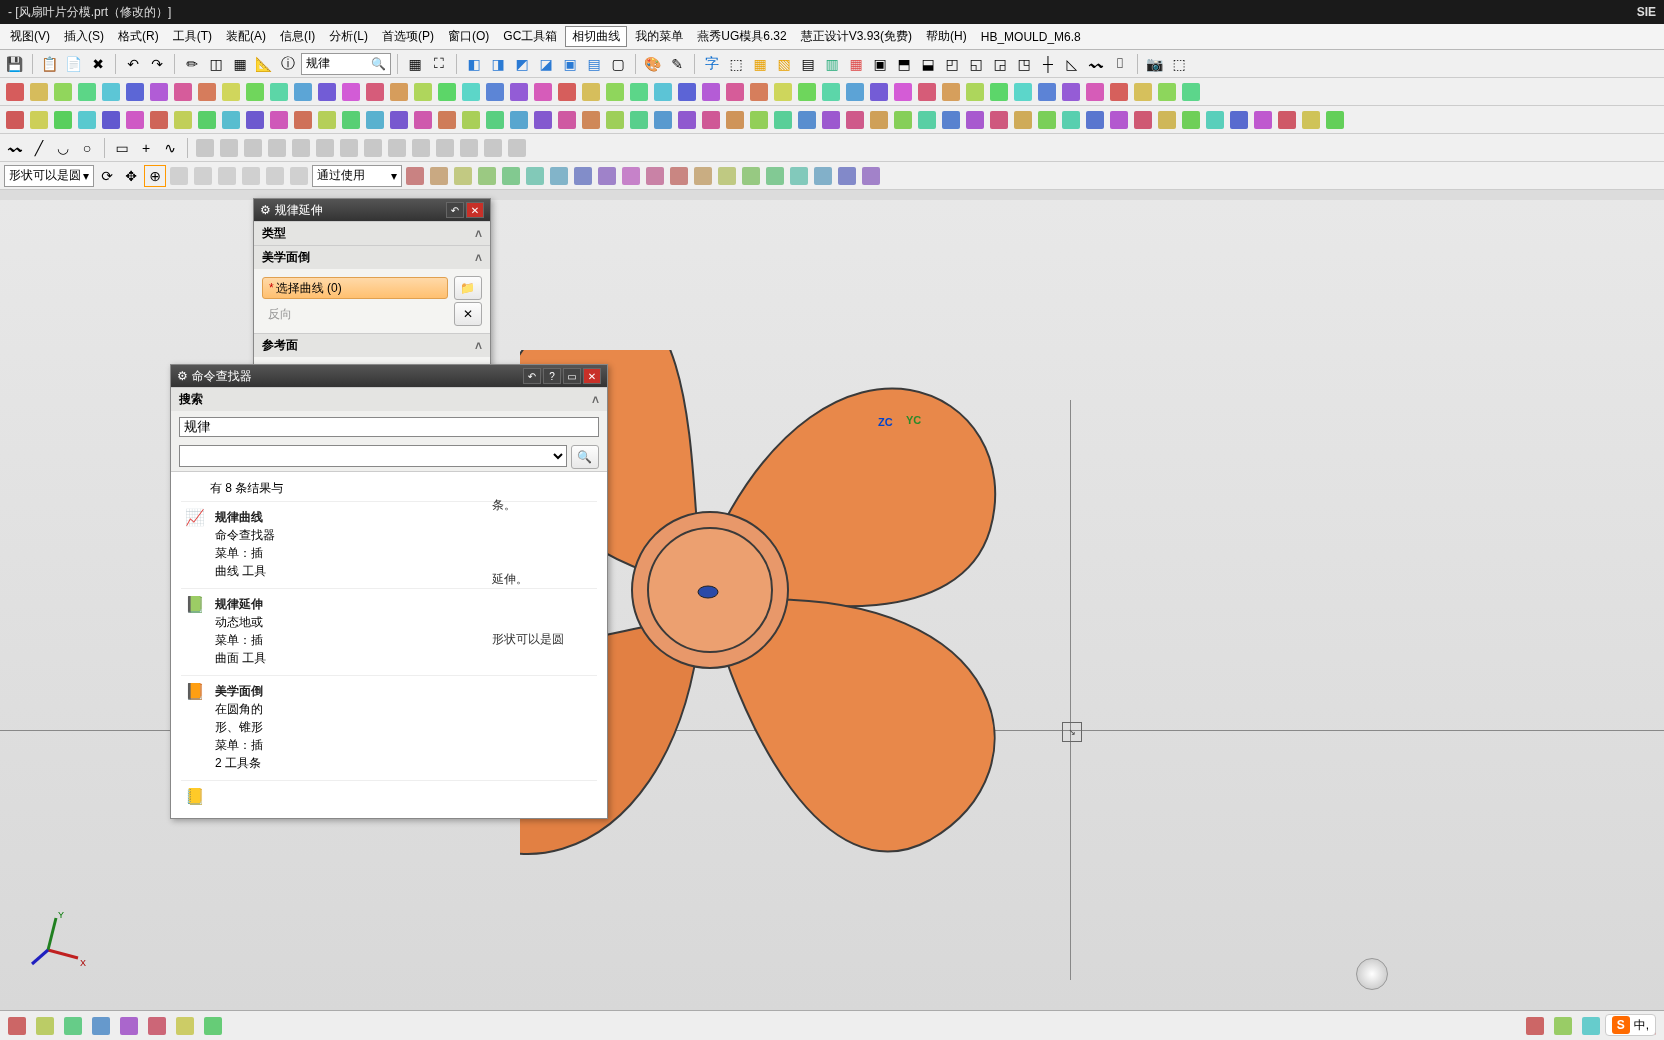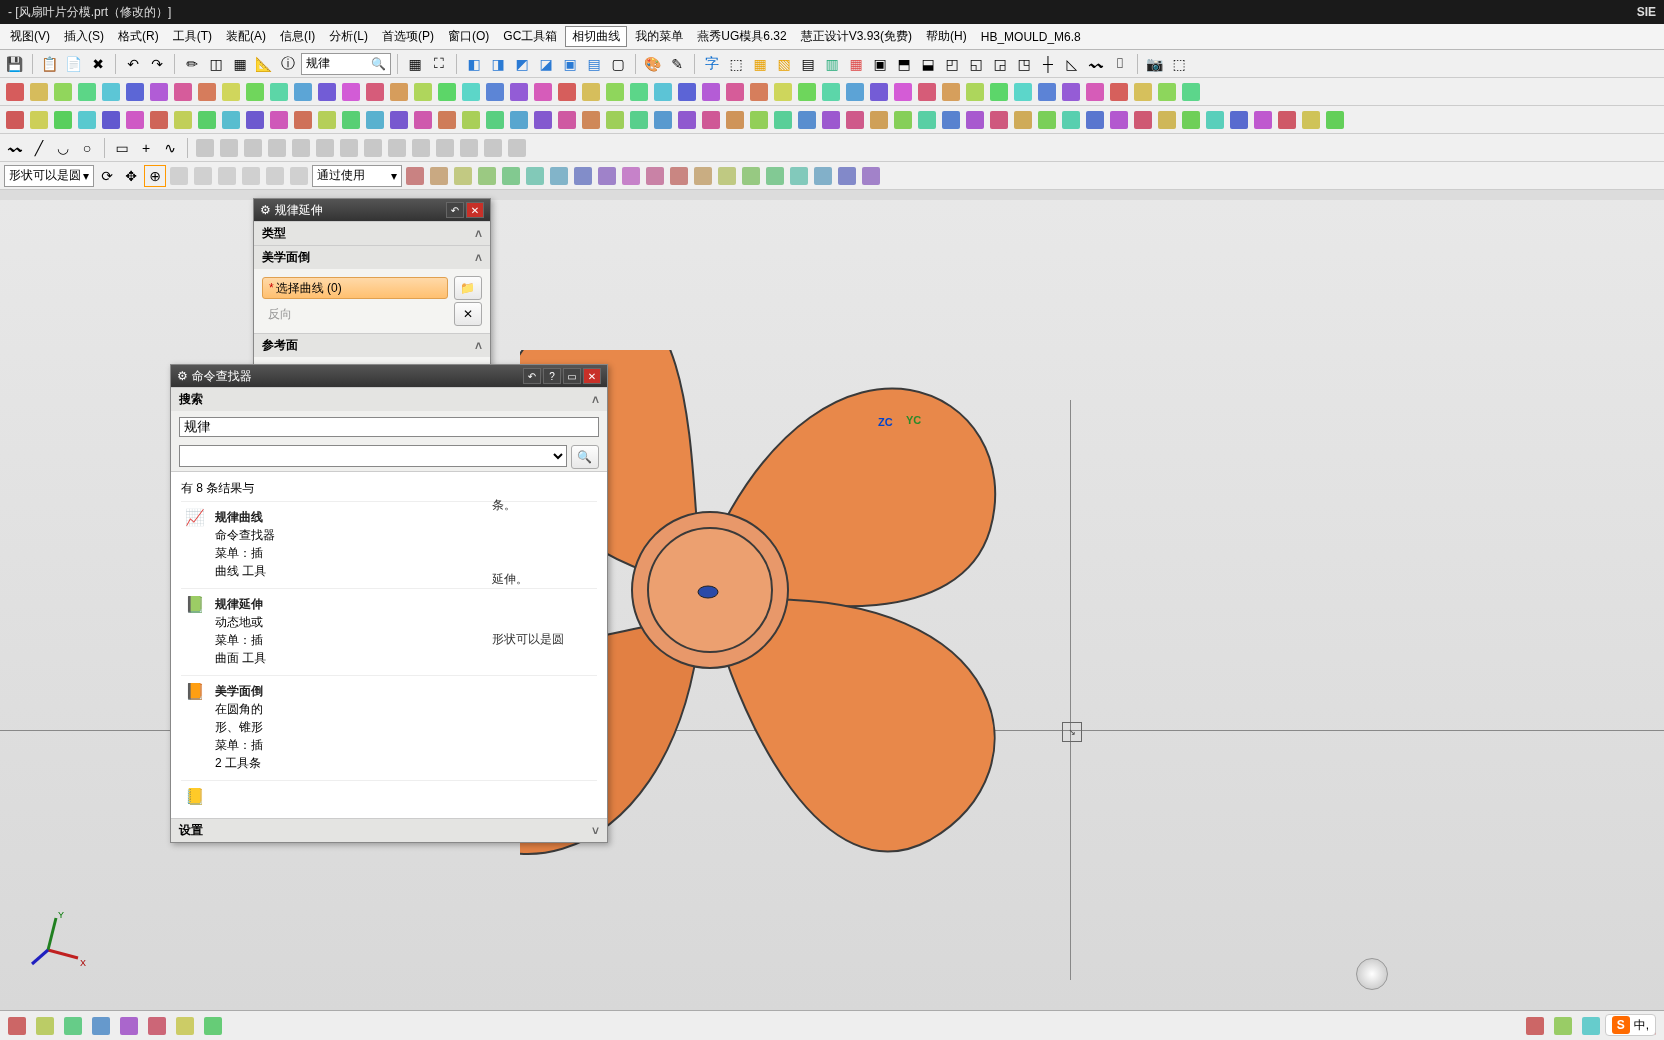--- a/index.html
+++ b/index.html
@@ -41,21 +41,21 @@
 .dlg .unit{ width:30px; text-align:center; }
 .dlg .btns{ padding:10px; display:flex; justify-content:center; gap:8px; }
 .dlg button{ width:60px; height:24px; border:1px solid #999; background:linear-gradient(#fdfdfd,#e8e8e8); border-radius:3px;}
 .dlg .disabled{ color:#999; }
 .dlg .dots{ text-align:center; color:#888; letter-spacing:4px; padding:2px 0;}
 
 .finder{ left:170px; top:364px; width:438px; }
 .finder .search-row{ padding:6px 8px; }
 .finder .search-row input{ width:100%; }
 .finder .results{ padding:4px 10px; background:#fff; border-top:1px solid #ccc; }
-.finder .res-h{ padding:4px 0; font-size:12px;}
+.finder .res-h{ padding:4px 0; font-size:12px;margin-left:29px;}
 .finder .res-item{ display:flex; gap:8px; padding:6px 0 8px 4px; border-top:1px solid #eee;}
 .finder .res-ico{ width:22px; font-size:16px;}
 .finder .res-body{ flex:1; font-size:12px; line-height:1.5;}
 .finder .res-body .t{ font-weight:bold; color:#222;}
 .finder .foot{ padding:10px; display:flex; justify-content:flex-end;}
 .finder .settings-bar{ height:24px; background:#e4e4e2; display:flex; align-items:center; padding:0 8px; font-weight:bold; border-top:1px solid #ccc; position:relative;}
 .finder .settings-bar .chev{position:absolute; right:8px; color:#666;}
 
 .ext{ left:253px; top:198px; width:238px; }
 
@@ -798,24 +798,20 @@
         <div>形、锥形</div>
         <div>菜单：插</div>
         <div>2 工具条</div>
       </div>
     </div>
 
     <div class="res-item">
       <div class="res-ico">📒</div>
     </div>
   </div>
-  <div class="settings-bar">
-      <span>设置</span>
-      <span class="chev">˅</span>
-    </div>
 </div>
 
 <div style="position:absolute; left:492px; top:497px; font-size:12px; color:#333">条。</div>
 <div style="position:absolute; left:492px; top:571px; font-size:12px; color:#333">延伸。</div>
 <div style="position:absolute; left:492px; top:631px; font-size:12px; color:#333">形状可以是圆</div>
 
 <div class="floating-circle"></div>
 
 <div class="statusbar">
   <span class="tbtn">

